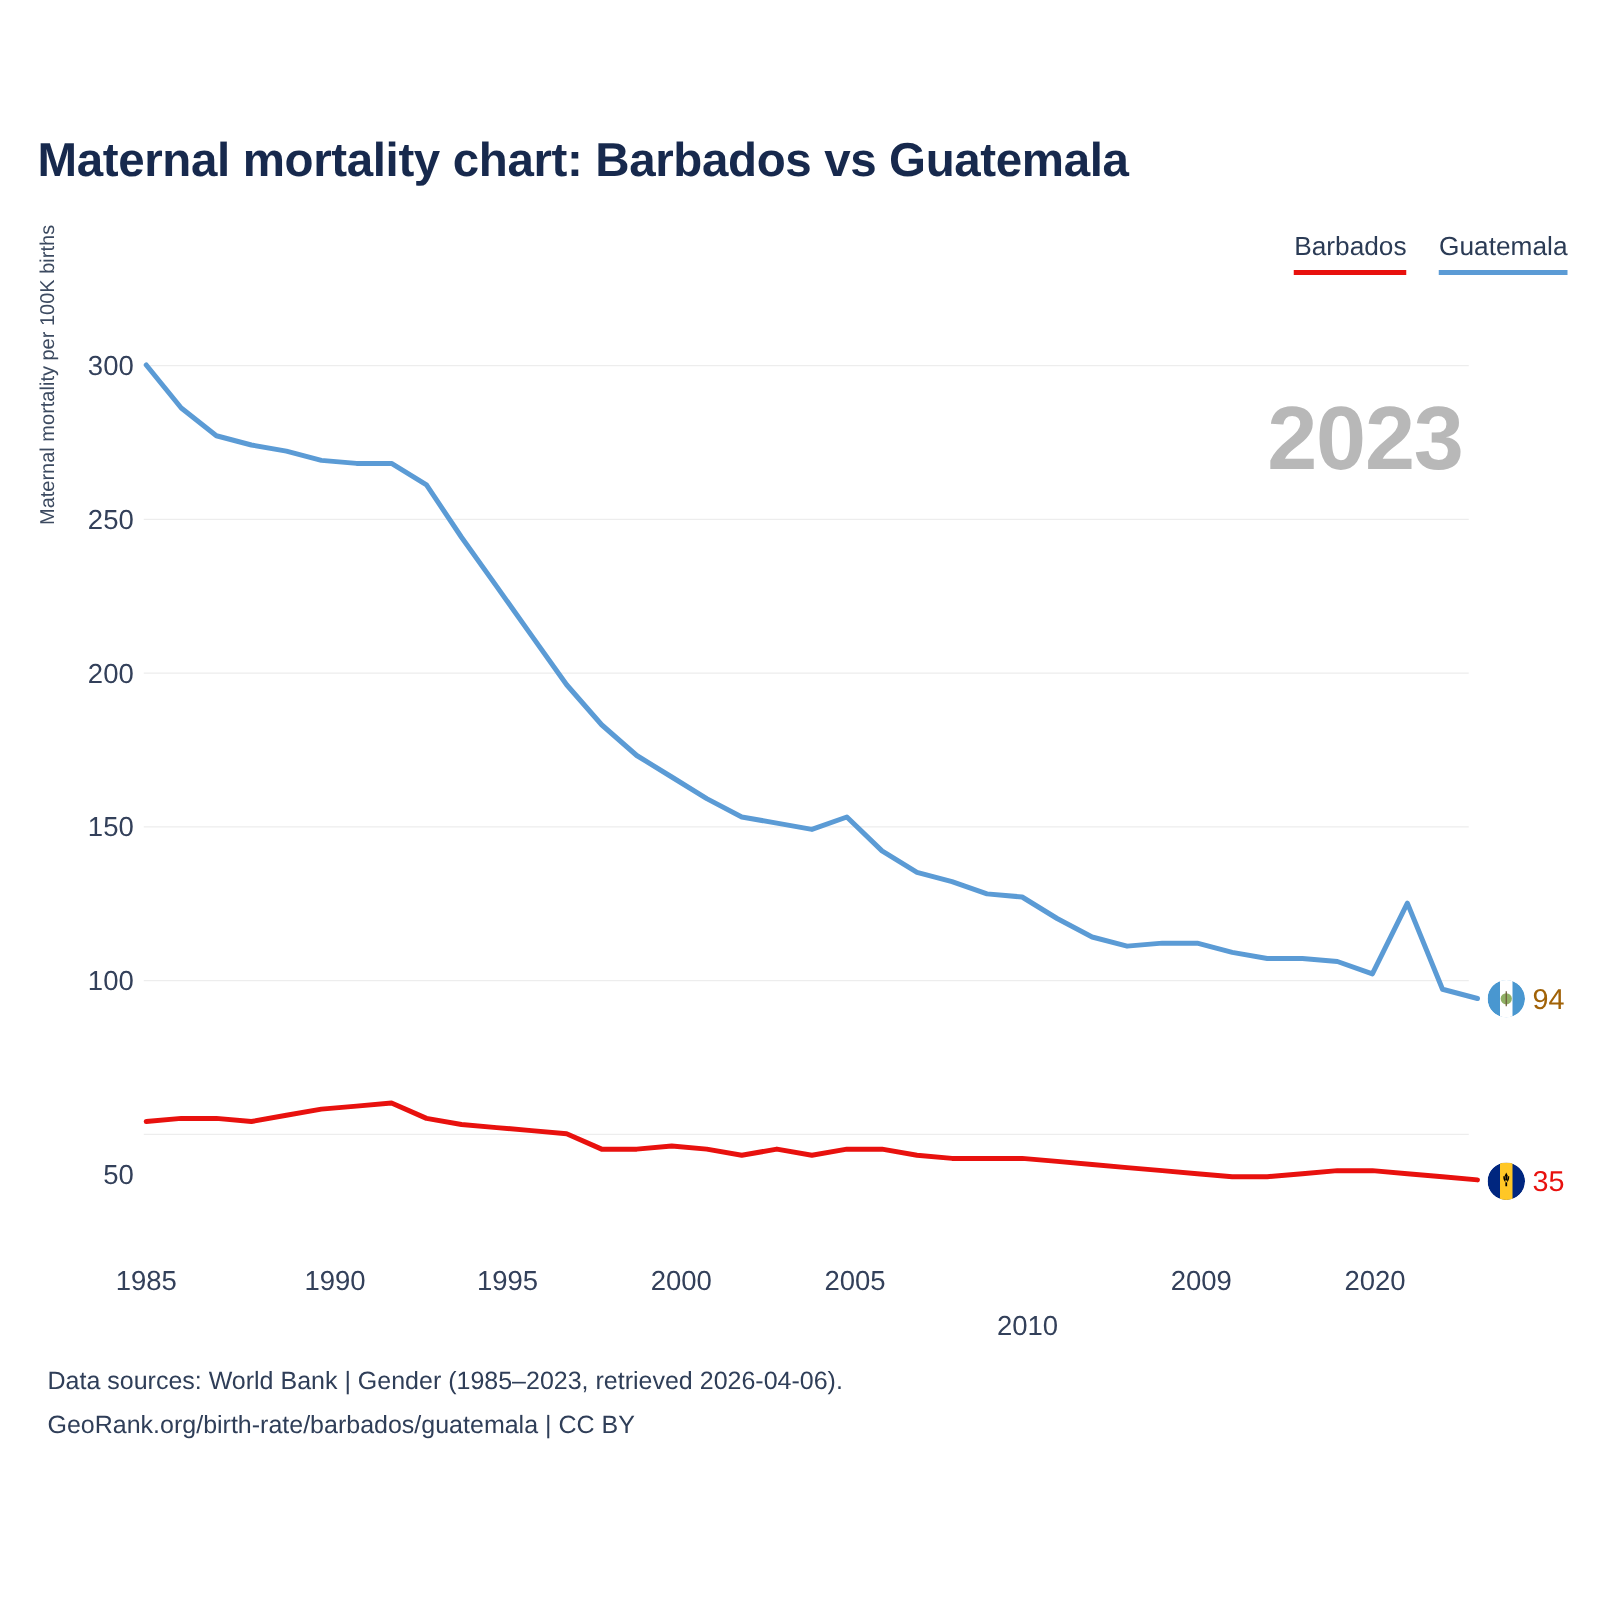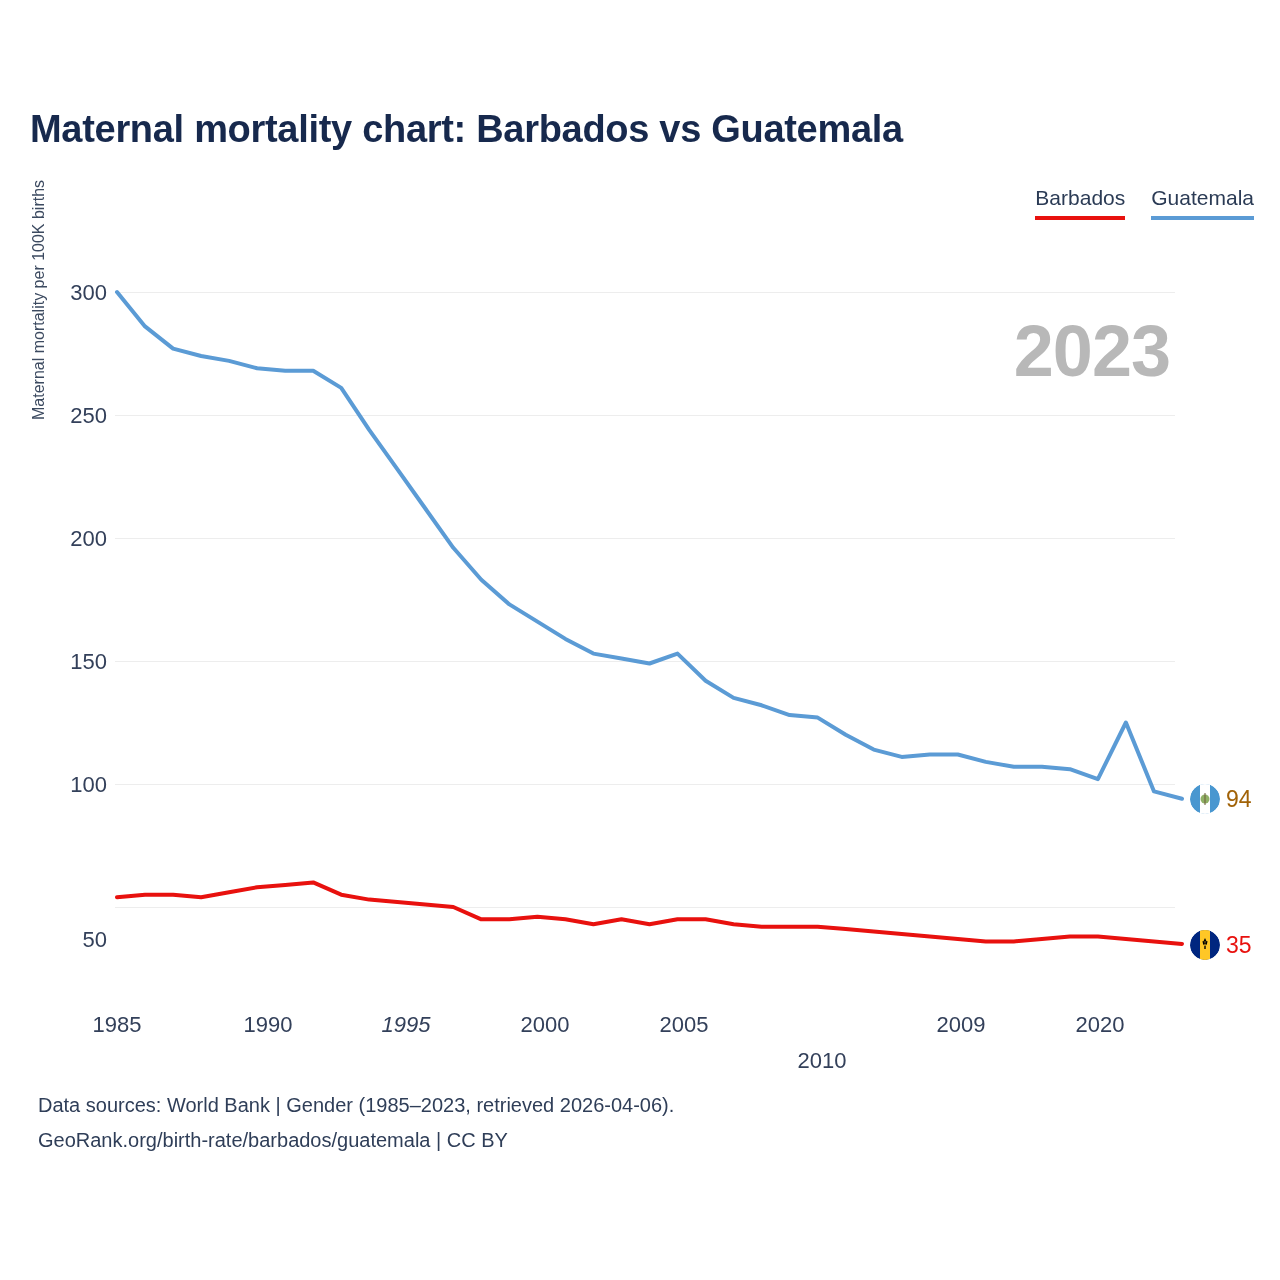--- a/index.html
+++ b/index.html
@@ -148,21 +148,21 @@
 
   <div class="ytick" style="top:280px;">300</div>
   <div class="ytick" style="top:403px;">250</div>
   <div class="ytick" style="top:526px;">200</div>
   <div class="ytick" style="top:649px;">150</div>
   <div class="ytick" style="top:772px;">100</div>
   <div class="ytick" style="top:895px;margin-top:32px;">50</div>
 
   <div class="xtick" style="left:117px;">1985</div>
   <div class="xtick" style="left:268px;">1990</div>
-  <div class="xtick" style="left:406px;font-style:italic;">1995</div>
+  <div class="xtick" style="left:406px;">1995</div>
   <div class="xtick" style="left:545px;">2000</div>
   <div class="xtick" style="left:684px;">2005</div>
   <div class="xtick" style="left:822px;margin-top:36px;">2010</div>
   <div class="xtick" style="left:961px;">2009</div>
   <div class="xtick" style="left:1100px;">2020</div>
 
   <svg class="chart">
     <polyline id="line-guatemala" fill="none" stroke="#5b9bd5" stroke-width="4" stroke-linejoin="round" stroke-linecap="round" points="117.0,292.0 145.0,326.4 173.1,348.6 201.1,356.0 229.1,360.9 257.1,368.3 285.2,370.7 313.2,370.7 341.2,387.9 369.2,429.8 397.3,469.1 425.3,508.5 453.3,547.8 481.3,579.8 509.4,604.4 537.4,621.6 565.4,638.9 593.4,653.6 621.5,658.5 649.5,663.5 677.5,653.6 705.6,680.7 733.6,697.9 761.6,705.3 789.6,715.1 817.7,717.6 845.7,734.8 873.7,749.6 901.7,756.9 929.8,754.5 957.8,754.5 985.8,761.9 1013.8,766.8 1041.9,766.8 1069.9,769.2 1097.9,779.1 1125.9,722.5 1154.0,791.4 1182.0,798.8"></polyline>
     <polyline id="line-barbados" fill="none" stroke="#e8110e" stroke-width="4" stroke-linejoin="round" stroke-linecap="round" points="117.0,897.2 145.0,894.7 173.1,894.7 201.1,897.2 229.1,892.2 257.1,887.3 285.2,884.9 313.2,882.4 341.2,894.7 369.2,899.6 397.3,902.1 425.3,904.5 453.3,907.0 481.3,919.3 509.4,919.3 537.4,916.8 565.4,919.3 593.4,924.2 621.5,919.3 649.5,924.2 677.5,919.3 705.6,919.3 733.6,924.2 761.6,926.7 789.6,926.7 817.7,926.7 845.7,929.1 873.7,931.6 901.7,934.1 929.8,936.5 957.8,939.0 985.8,941.4 1013.8,941.4 1041.9,939.0 1069.9,936.5 1097.9,936.5 1125.9,939.0 1154.0,941.4 1182.0,943.9"></polyline>
   </svg>

